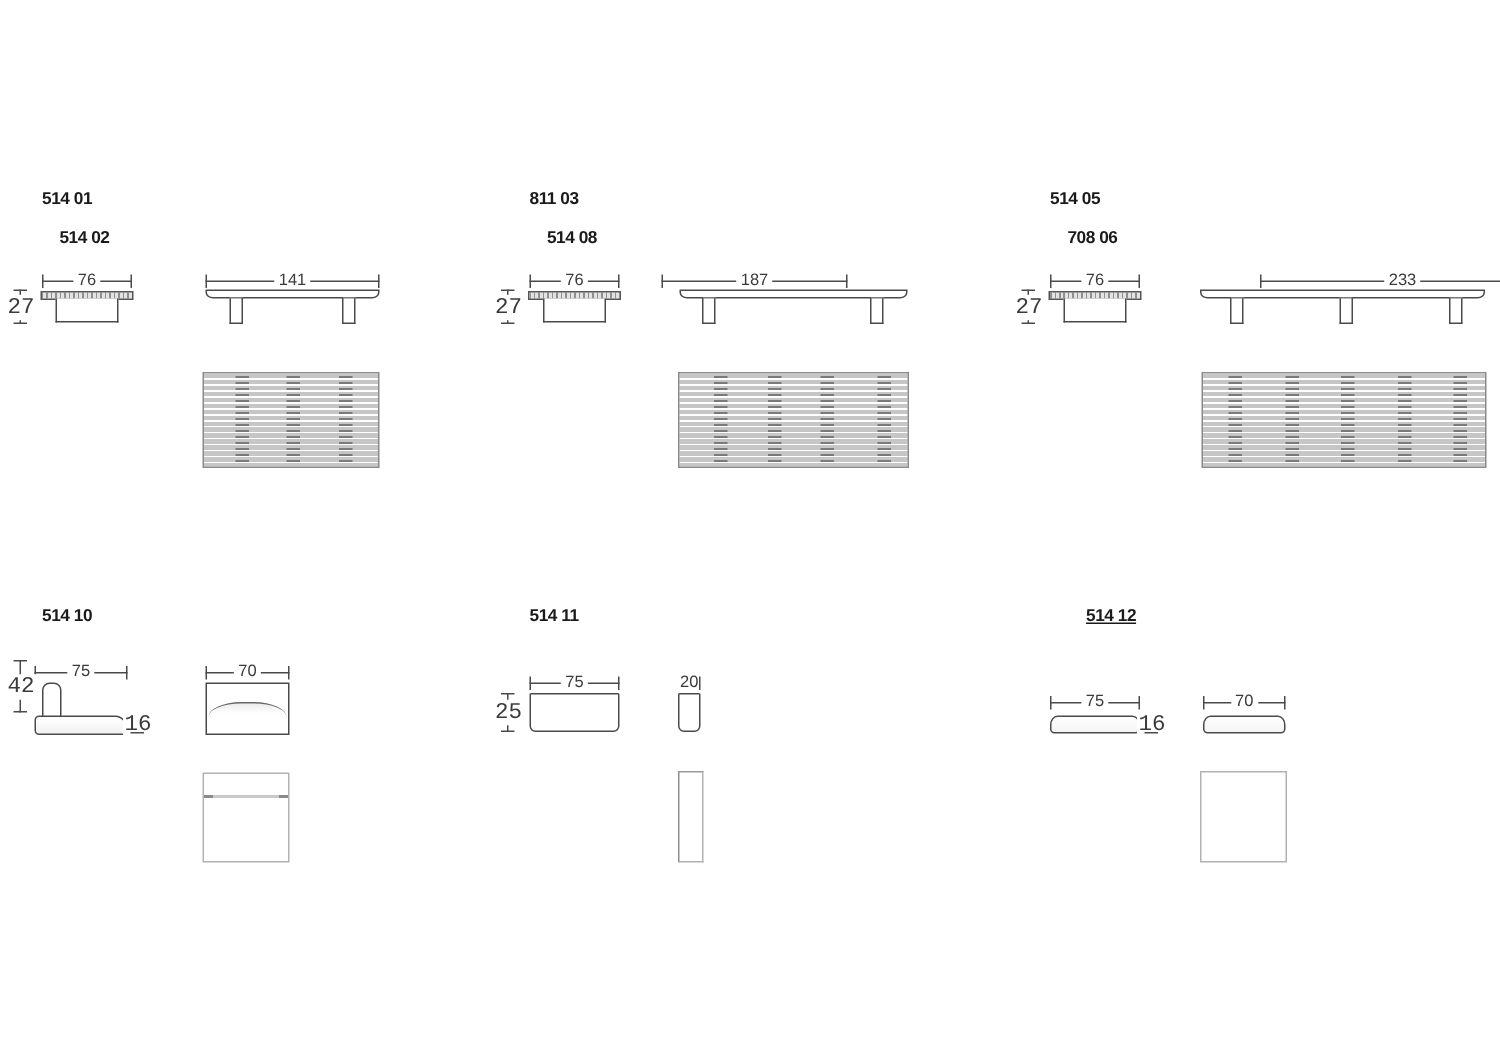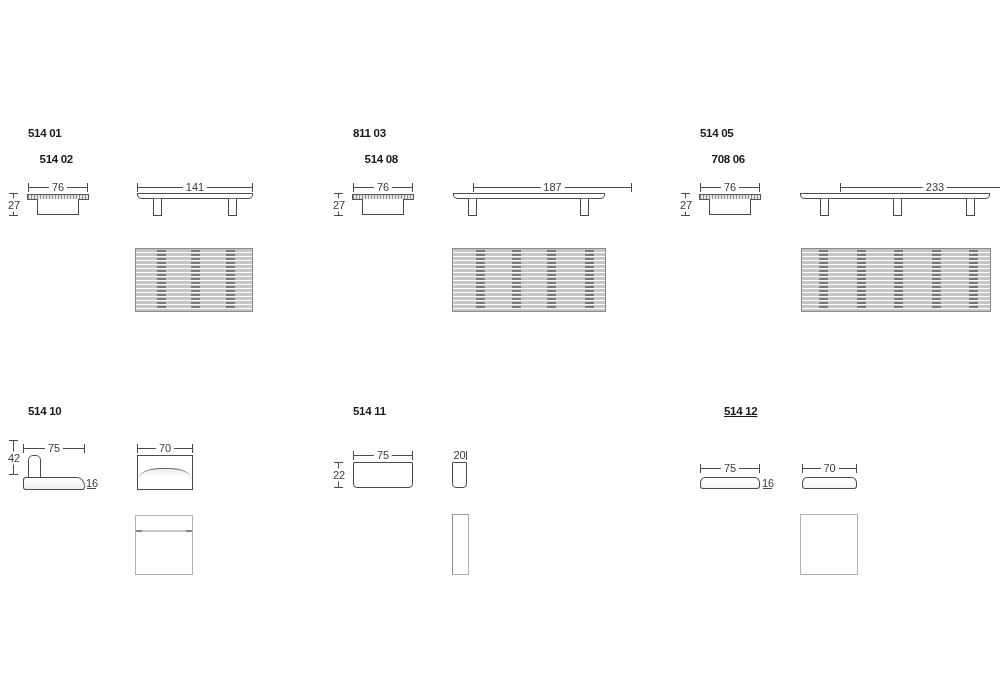--- a/index.html
+++ b/index.html
@@ -24,21 +24,21 @@
     position:absolute; left:50%; top:6px; transform:translate(-50%,-52%);
     background:#fff; padding:0 3px; font-size:11px; line-height:1.1; color:var(--dimtext); white-space:nowrap;
   }
   
   .vdim{position:absolute; width:12px;}
   .vdim .ln{position:absolute; top:0; bottom:0; left:5px; width:1px; background:var(--line);}
   .vdim::before,.vdim::after{content:""; position:absolute; left:1px; width:9px; height:1px; background:var(--line);}
   .vdim::before{top:0;} .vdim::after{bottom:0;}
   .vdim .val{
     position:absolute; top:50%; left:6px; transform:translate(-50%,-50%);
-    background:#fff; padding:1px 1px; font-size:11px; line-height:1; color:var(--dimtext); white-space:nowrap;
+    background:#fff; padding:1px 1px; font-size:15px; line-height:1; color:var(--dimtext); white-space:nowrap;font-family:Liberation Mono, monospace;
   }
   
   .slatstrip{
     position:absolute; height:6px; box-sizing:border-box; border:1px solid #555;
     background:repeating-linear-gradient(90deg,#8f8f8f 0 1px,#e3e3e3 1px 3px);
   }
   .frame{
     position:absolute; box-sizing:border-box; border:1px solid var(--line); border-top:none; background:#fff;
   }
   
@@ -130,21 +130,21 @@
     <div class="ln"></div>
     <span class="val">76</span>
   </div>
   <div class="vdim" style="left:333px;top:193px;height:23px;">
     <div class="ln"></div>
     <span class="val">27</span>
   </div>
   <div class="slatstrip" style="left:352px;top:194px;width:62px;"></div>
   <div class="frame" style="left:362px;top:199px;width:42px;height:16px;"></div>
 
-  <div class="hdim" style="left:473px;top:181px;width:124px;padding-left:35px;">
+  <div class="hdim" style="left:441px;top:181px;width:124px;">
     <div class="ln"></div>
     <span class="val">187</span>
   </div>
   <div class="benchtop" style="left:453px;top:193px;width:152px;"></div>
   <div class="leg" style="left:468px;top:198px;"></div>
   <div class="leg" style="left:580px;top:198px;"></div>
 
   <div class="topview" style="left:452px;top:248px;width:154px;height:64px;">
     <div class="markcol" style="left:15%;"></div>
     <div class="markcol" style="left:39%;"></div>
@@ -213,21 +213,21 @@
   </div>
 
   <div class="plabel" style="left:353px;top:405px;"><span>514 11</span></div>
 
   <div class="hdim" style="left:353px;top:449px;width:60px;">
     <div class="ln"></div>
     <span class="val">75</span>
   </div>
   <div class="vdim" style="left:333px;top:462px;height:26px;">
     <div class="ln"></div>
-    <span class="val">22</span>
+    <span class="val">25</span>
   </div>
   <div class="rect11" style="left:353px;top:462px;width:60px;height:26px;"></div>
 
   <div class="hdim" style="left:452px;top:449px;width:15px;">
     <div class="ln"></div>
     <span class="val">20</span>
   </div>
   <div class="rect11" style="left:452px;top:462px;width:15px;height:26px;"></div>
 
   <div class="plan tall" style="left:452px;top:514px;width:17px;height:61px;"></div>

